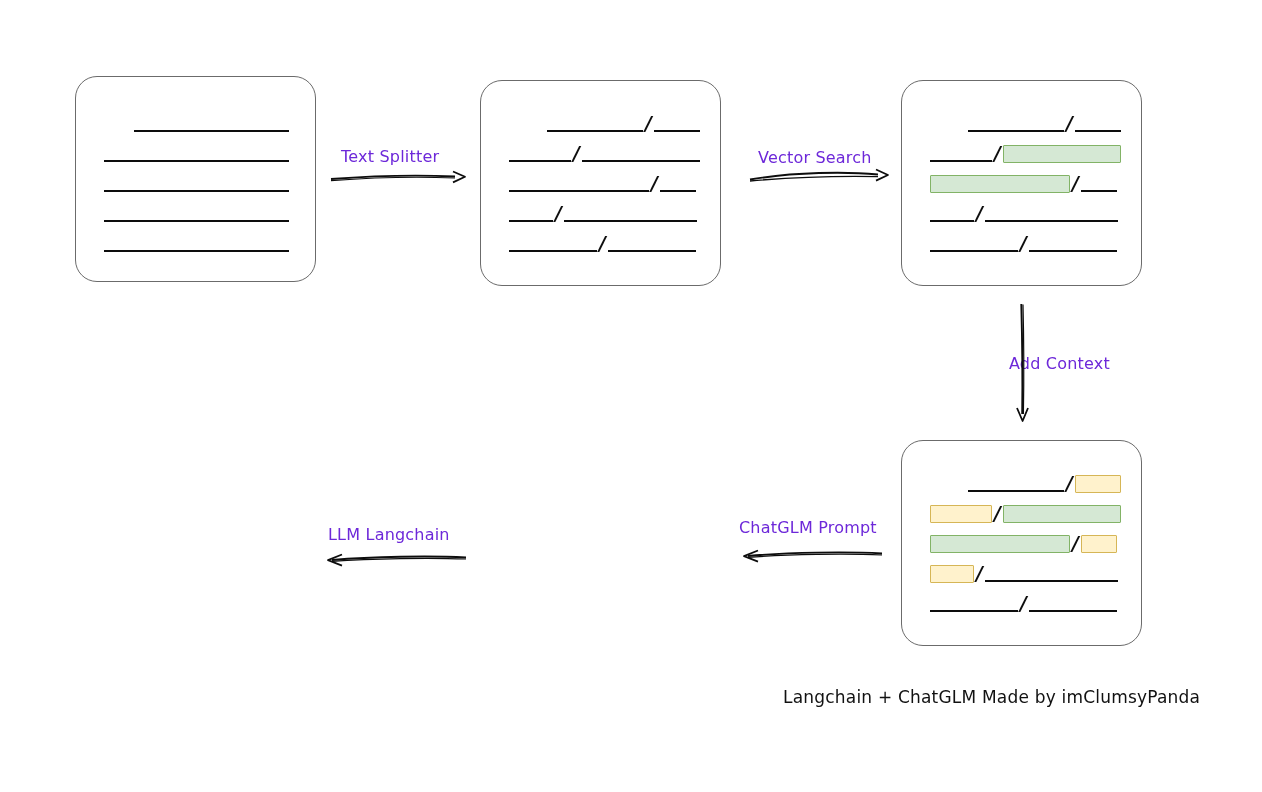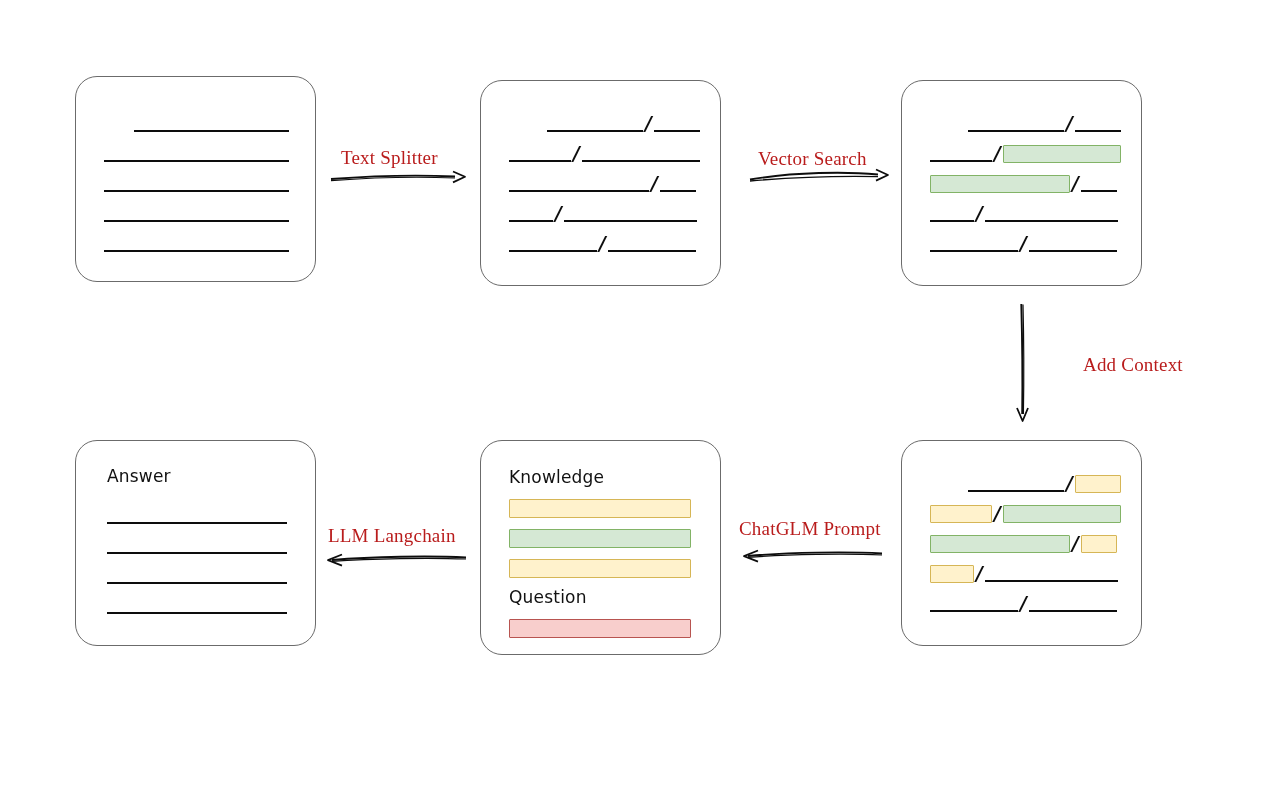--- a/index.html
+++ b/index.html
@@ -90,25 +90,24 @@
     border-radius: 1px;
     height: 19px;
   }
   .bar.green  { background: #d5e8d4; border-color: #82b366; }
   .bar.yellow { background: #fff2cc; border-color: #d6b656; }
   .bar.red    { background: #f8cecc; border-color: #b85450; }
 
   
   .arrow-label {
     position: absolute;
-    font-size: 19px;
+    font-size: 16px;
     letter-spacing: .2px;
-    color: #b91c1c;
+    color: #6d28d9;
     white-space: nowrap;
-    font-family: Liberation Serif, serif;
   }
   .caption {
     position: absolute;
     font-size: 17px;
     letter-spacing: .2px;
     color: #111111;
     white-space: nowrap;
   }
   svg.arrow {
     position: absolute;
@@ -209,21 +208,21 @@
           <span class="seg plain" style="width: 133px;"></span>
         </div>
         <div class="row" style="left: 0px; top: 120px;">
           <span class="seg plain" style="width: 88px;"></span>
           <span class="slash">/</span>
           <span class="seg plain" style="width: 88px;"></span>
         </div>
       </div>
   </div>
 
-  <div class="arrow-label" style="left:1083px; top:354px;">Add Context</div>
+  <div class="arrow-label" style="left:1009px; top:354px;">Add Context</div>
   <svg class="arrow" style="left:1013px; top:304px;" width="20" height="120" viewBox="0 0 20 120">
     <path d="M8.3 0 C 9.4 40, 9.6 80, 9.2 110" stroke-width="1.9"></path>
     <path d="M10 0.6 C 11 40, 10.9 80, 10.4 110" stroke-width="1.2"></path>
     <path d="M4 104 L 9.6 117 L 15 104" stroke-width="1.8" stroke-linejoin="round"></path>
   </svg>
 
   <div class="card" style="left:901px; top:440px; width:241px; height:206px;">
     <div class="rows" style="position:absolute; left:28px; top:34px;">
         <div class="row" style="left: 38px; top: 0px;">
           <span class="seg plain" style="width: 96px;"></span>
@@ -253,50 +252,24 @@
       </div>
   </div>
 
   <div class="arrow-label" style="left:739px; top:518px;">ChatGLM Prompt</div>
   <svg class="arrow" style="left:736px; top:548px;" width="148" height="16" viewBox="0 0 148 16">
     <path d="M146 5.5 C 110 3.4, 52 4.4, 12 8" stroke-width="1.9"></path>
     <path d="M146 7 C 110 5.4, 52 6.2, 12 9.4" stroke-width="1.2"></path>
     <path d="M22 2.5 L 8 8.2 L 22 13.6" stroke-width="1.8" stroke-linejoin="round"></path>
   </svg>
 
-  <div class="card" style="left:480px; top:440px; width:241px; height:215px;">
-
-    <div class="card-label" style="left:28px; top:26px;">Knowledge</div>
-    <div class="bar yellow" style="left:28px; top:58px; width:182px;"></div>
-    <div class="bar green" style="left:28px; top:88px; width:182px;"></div>
-    <div class="bar yellow" style="left:28px; top:118px; width:182px;"></div>
-
-    <div class="card-label" style="left:28px; top:146px;">Question</div>
-    <div class="bar red" style="left:28px; top:178px; width:182px;"></div>
-  </div>
 
   <div class="arrow-label" style="left:328px; top:525px;">LLM Langchain</div>
   <svg class="arrow" style="left:320px; top:552px;" width="148" height="16" viewBox="0 0 148 16">
     <path d="M146 5.5 C 110 3.6, 52 4.6, 12 8" stroke-width="1.9"></path>
     <path d="M146 7 C 110 5.6, 52 6.4, 12 9.4" stroke-width="1.2"></path>
     <path d="M22 2.5 L 8 8.2 L 22 13.6" stroke-width="1.8" stroke-linejoin="round"></path>
   </svg>
 
-  <div class="card" style="left:75px; top:440px; width:241px; height:206px;">
-    <div class="card-label" style="left:31px; top:25px;">Answer</div>
-    <div class="rows" style="position:absolute; left:31px; top:66px;">
-        <div class="row" style="left: 0px; top: 0px;">
-          <span class="seg plain" style="width: 180px;"></span>
-        </div>
-        <div class="row" style="left: 0px; top: 30px;">
-          <span class="seg plain" style="width: 180px;"></span>
-        </div>
-        <div class="row" style="left: 0px; top: 60px;">
-          <span class="seg plain" style="width: 180px;"></span>
-        </div>
-        <div class="row" style="left: 0px; top: 90px;">
-          <span class="seg plain" style="width: 180px;"></span>
-        </div>
-      </div>
-  </div>
-
+
+  <div class="caption" style="left:783px; top:687px;">Langchain + ChatGLM Made by imClumsyPanda</div>
 
 </div>
 
 </body></html>

